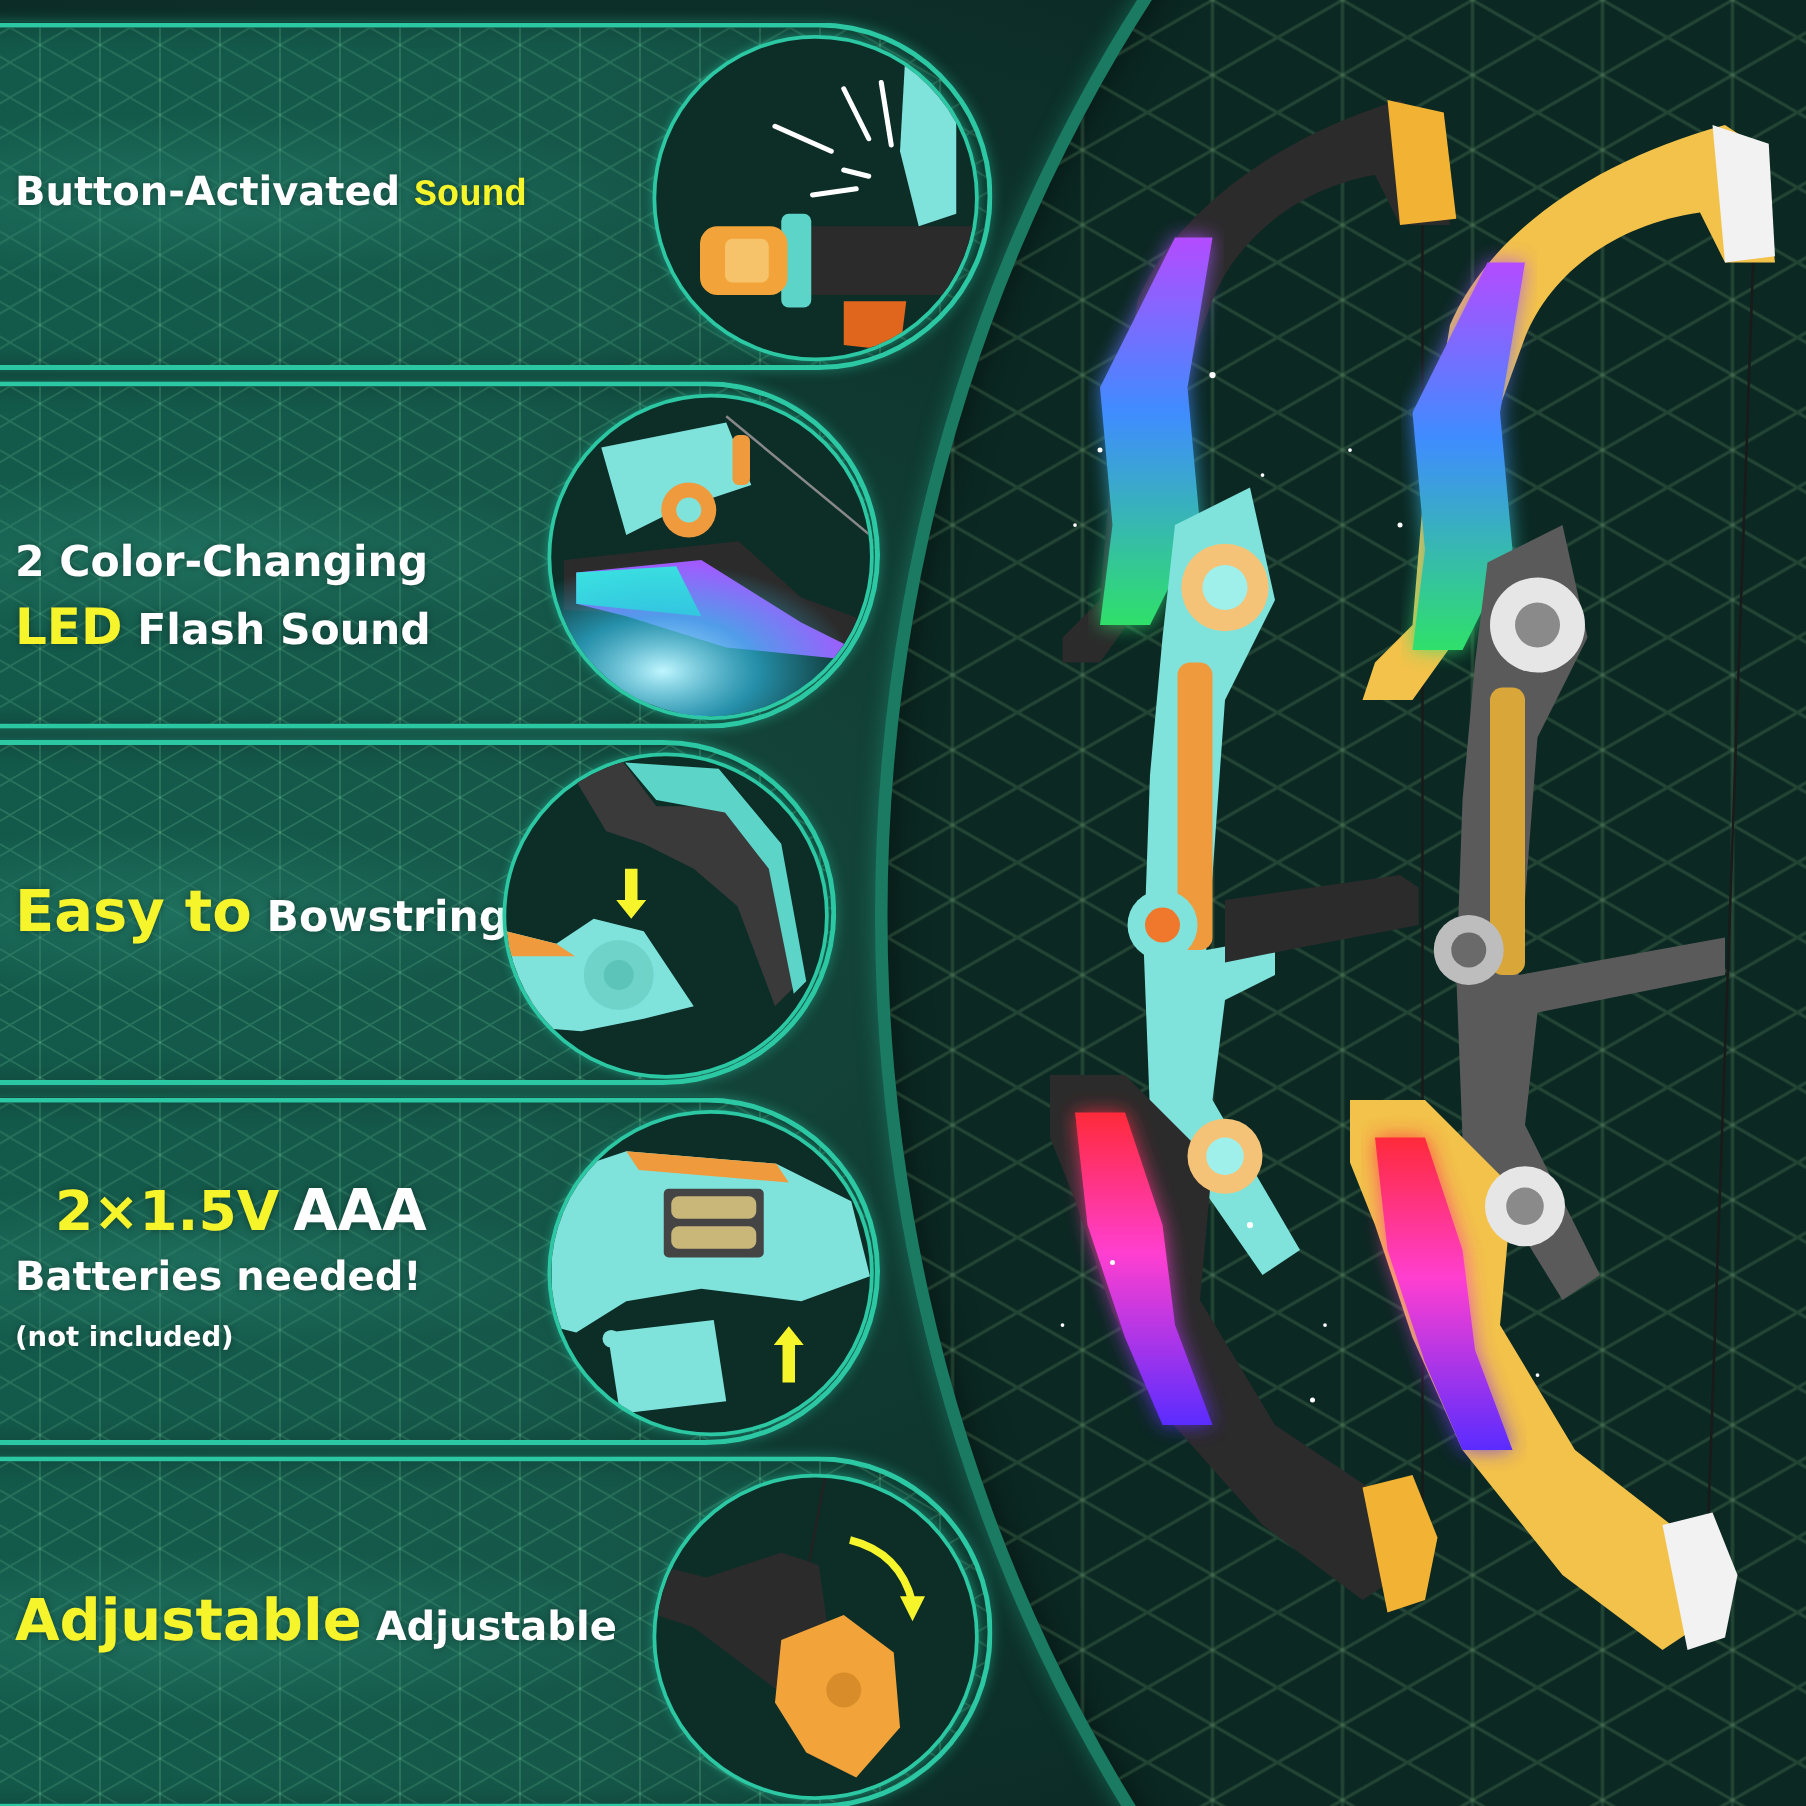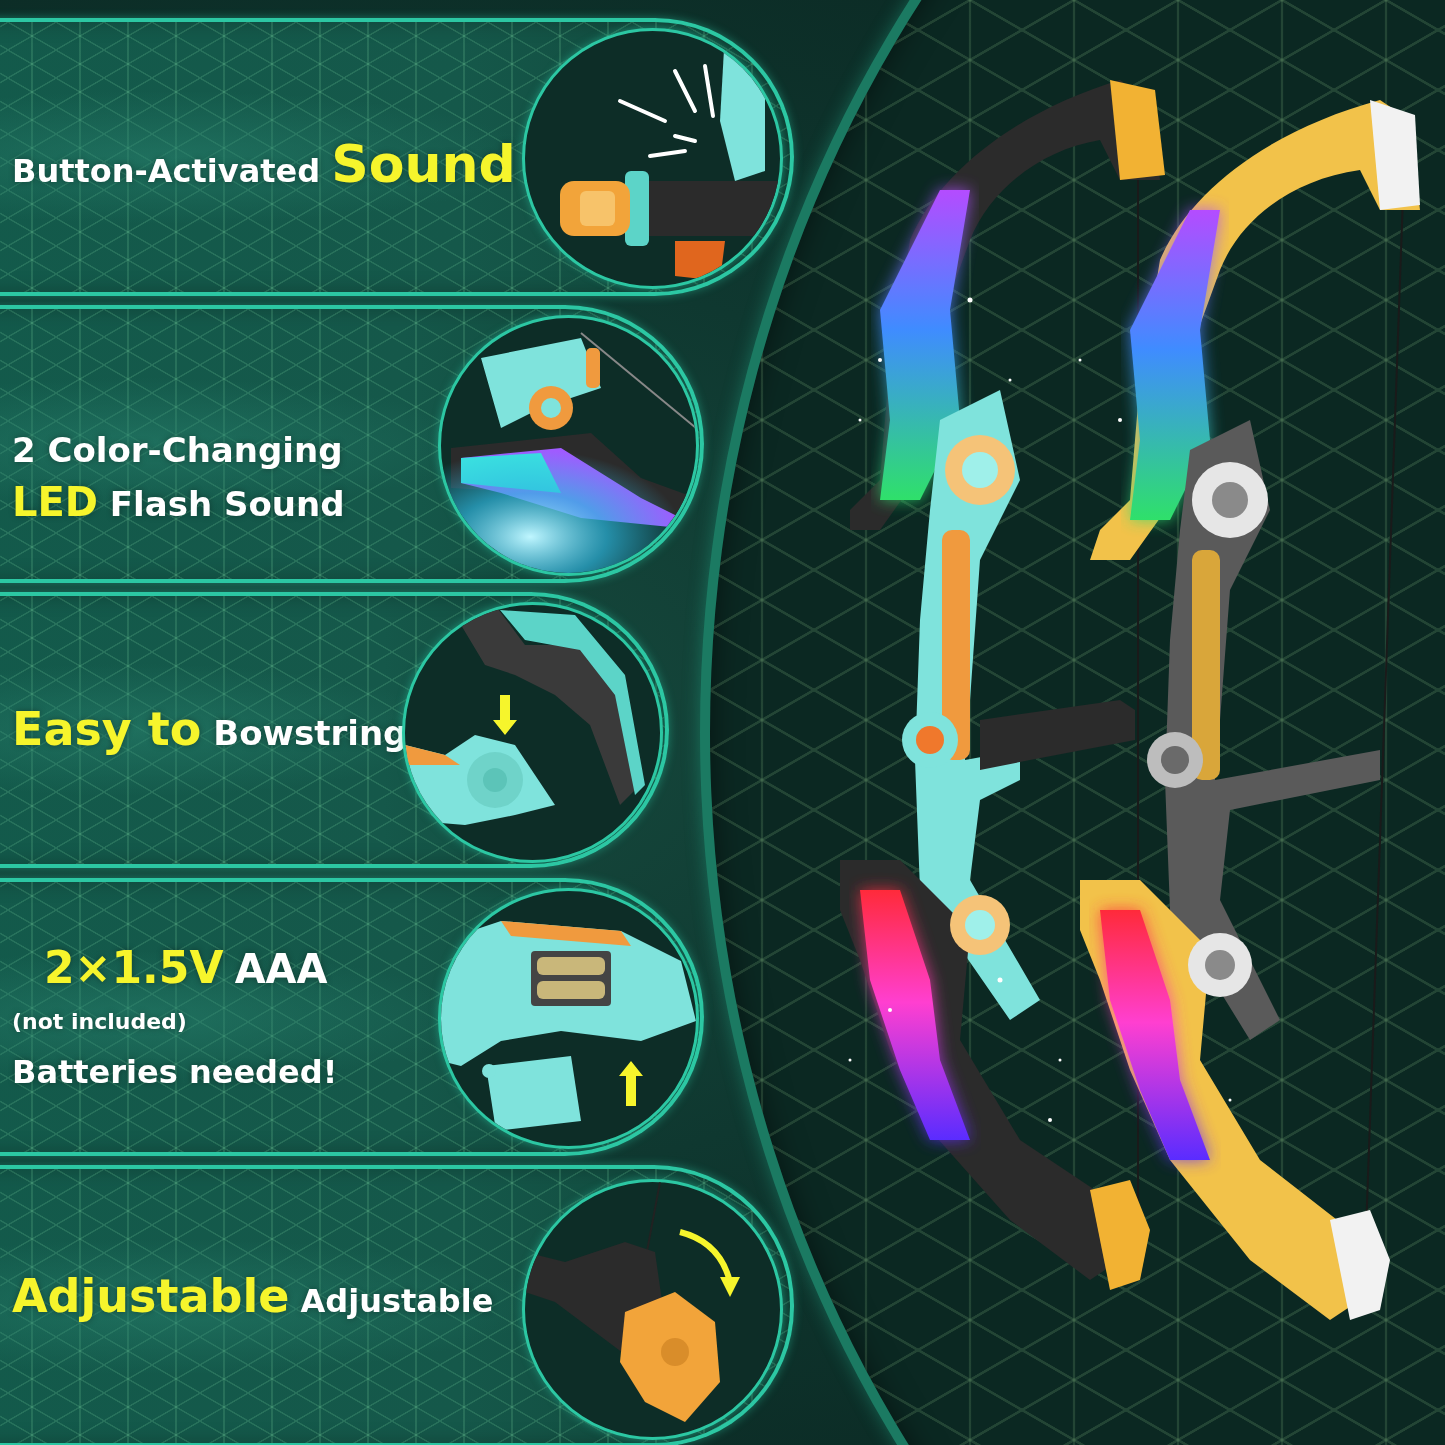--- a/index.html
+++ b/index.html
@@ -157,21 +157,21 @@
       <circle cx="230" cy="1060" r="2"></circle>
       <circle cx="410" cy="1040" r="1.5"></circle>
   </g>
 </svg>
 
 <div class="panel" style="top:18px;width:830px;height:270px;">
   <div class="hex"></div>
   <div class="glow"></div>
   <div class="text" style="top:112px;font-size:32px;">
     <span>Button-Activated</span>
-    <span class="y" style="font-size:52px;">Sound</span>
+    <span class="y" style="font-size:30px;font-family:Liberation Mono, monospace;">Sound</span>
   </div>
   <div class="inset" style="left:562px;top:6px;width:255px;height:255px;">
     <svg width="255" height="255" viewBox="0 0 255 255">
       <path d="M200 0 L240 0 L240 140 L210 150 L195 90 Z" fill="#7fe3dc"></path>
       <rect x="110" y="150" width="150" height="55" fill="#2b2b2b"></rect>
       <rect x="100" y="140" width="24" height="75" rx="6" fill="#5cd4c8"></rect>
       <rect x="35" y="150" width="70" height="55" rx="14" fill="#f2a43a"></rect>
       <rect x="55" y="160" width="35" height="35" rx="6" fill="#f7c36a"></rect>
       <path d="M150 210 L200 210 L195 250 L150 245 Z" fill="#e0661e"></path>
       <g stroke="#ffffff" stroke-width="4" stroke-linecap="round">
@@ -231,23 +231,23 @@
       <circle cx="90" cy="175" r="12" fill="#5cc4b8"></circle>
       <path d="M95 90 L95 115 L88 115 L100 130 L112 115 L105 115 L105 90 Z" fill="#f6f52c"></path>
     </svg>
   </div>
 </div>
 
 <div class="panel" style="top:878px;width:740px;height:270px;">
   <div class="hex"></div>
   <div class="glow"></div>
   <div class="text" style="top:62px;font-size:32px;line-height:48px;">
-    <div><span class="y" style="font-size:44px;margin-left:32px;">2×1.5V</span> <span style="font-size:40px;">AAA</span></div>
+    <div><span class="y" style="font-size:44px;margin-left:32px;">2×1.5V</span> <span style="font-size:46px;">AAA</span></div>
+    <div>Batteries needed!</div>
     <div style="font-size:22px;line-height:52px;">(not included)</div>
-    <div>Batteries needed!</div>
   </div>
   <div class="inset" style="left:478px;top:6px;width:255px;height:255px;">
     <svg width="255" height="255" viewBox="0 0 255 255">
       <path d="M0 50 L60 30 L180 40 L240 70 L255 130 L200 150 L120 140 L60 150 L20 175 L0 170 Z" fill="#7fe3dc"></path>
       <path d="M60 30 L180 40 L190 55 L70 45 Z" fill="#f09a3e"></path>
       <rect x="90" y="60" width="80" height="55" rx="4" fill="#444"></rect>
       <rect x="96" y="66" width="68" height="18" rx="6" fill="#c9b77a"></rect>
       <rect x="96" y="90" width="68" height="18" rx="6" fill="#c9b77a"></rect>
       <path d="M45 175 L130 165 L140 230 L55 240 Z" fill="#7fe3dc"></path>
       <circle cx="48" cy="180" r="7" fill="#7fe3dc"></circle>

